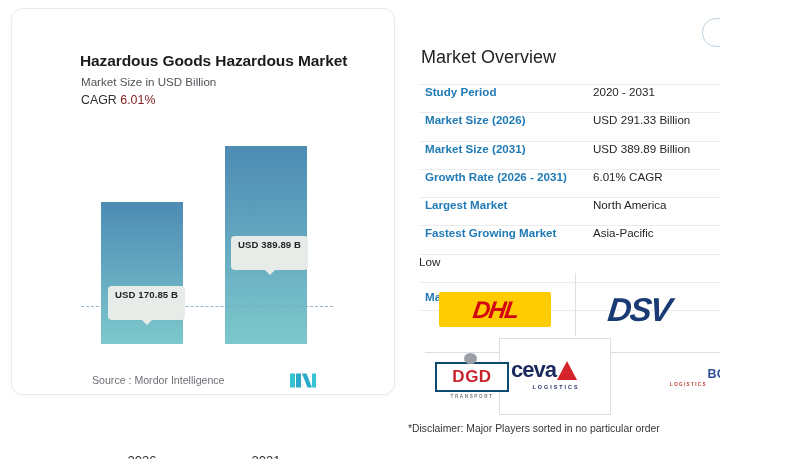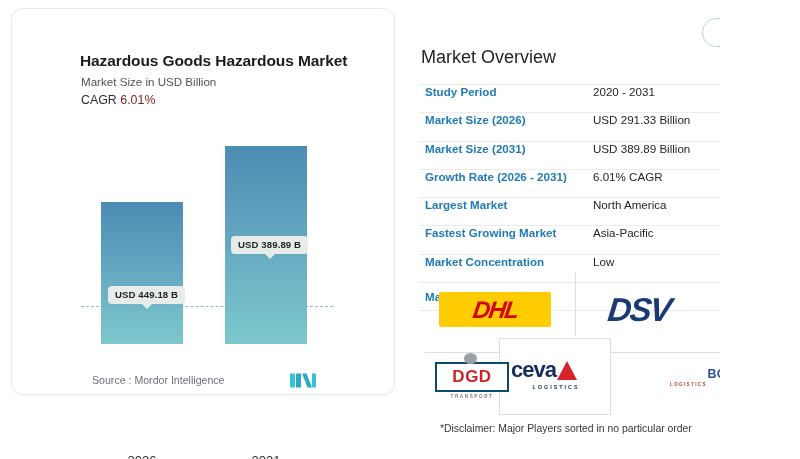--- a/index.html
+++ b/index.html
@@ -49,21 +49,21 @@
 
   .dashline{
     position:absolute;left:69px;top:192px;width:252px;height:0;
     border-top:1.4px dashed #7fa8c4;opacity:.85;
   }
 
   .badge{
     position:absolute;
     background:#e7ece9;
     border-radius:4px;
-    padding:3px 7px 4px 7px;
+    padding:3px 7px 20px 7px;
     font-size:9.6px;font-weight:700;color:#24262a;
     white-space:nowrap;letter-spacing:.1px;
   }
   .badge:after{
     content:"";position:absolute;left:50%;margin-left:-5px;bottom:-5px;
     border-left:5px solid transparent;border-right:5px solid transparent;
     border-top:5px solid #e7ece9;
   }
   #badge-2026{left:96px;top:172px;}
   #badge-2031{left:219px;top:122px;}
@@ -175,21 +175,21 @@
     font-weight:700;font-size:12.5px;color:#2f4f9b;letter-spacing:.2px;text-align:right;
   }
   #logo-bollore .b-sub{
     font-size:4.5px;color:#c0392b;letter-spacing:1.4px;margin-top:1px;font-weight:700;
   }
   #logo-bollore .b-swoosh{
     position:absolute;left:62px;top:-6px;width:34px;height:30px;
   }
 
   .disclaimer{
-    position:absolute;left:440px;top:423px;
+    position:absolute;left:408px;top:423px;
     font-size:10.4px;color:#33363a;white-space:nowrap;
   }
 
   
   .share-btn{
     position:absolute;left:702px;top:18px;width:85px;height:27px;
     border:1px solid #bfd2de;border-radius:14px;background:#ffffff;
     display:flex;align-items:center;justify-content:center;gap:6px;
     cursor:pointer;
   }
@@ -219,21 +219,21 @@
     <div class="cagr-line">
       <span>CAGR</span>
       <span class="cagr-val">6.01%</span>
     </div>
 
     <div class="plot">
       <div class="bar" id="bar-2026"></div>
       <div class="bar" id="bar-2031"></div>
       <div class="dashline"></div>
 
-      <div class="badge" id="badge-2026">USD 449.18 B</div>
+      <div class="badge" id="badge-2026">USD 170.85 B</div>
       <div class="badge" id="badge-2031">USD 389.89 B</div>
 
       <div class="xlab" id="xlab-2026">2026</div>
       <div class="xlab" id="xlab-2031">2031</div>
     </div>
 
     <div class="source">Source :  Mordor Intelligence</div>
     <svg class="mi-logo" viewBox="0 0 52 32">
       <polygon points="0,31 0,3 10,3 10,31" fill="#36c3d4"></polygon>
       <polygon points="12,3 22,3 22,31 12,31" fill="#2aa9c9"></polygon>
@@ -265,21 +265,20 @@
     </div>
     <div class="trow">
       <div class="tlabel">Largest Market</div>
       <div class="tvalue">North America</div>
     </div>
     <div class="trow">
       <div class="tlabel">Fastest Growing Market</div>
       <div class="tvalue">Asia-Pacific</div>
     </div>
     <div class="trow">
-      <div class="tlabel">Market Concentration</div>
       <div class="tvalue">Low</div>
     </div>
     <div class="players-row">
       <div class="tlabel">Major Players</div>
     </div>
   </div>
 
   <div class="logos">
     <div class="vline"></div>
     <div class="hline"></div>

